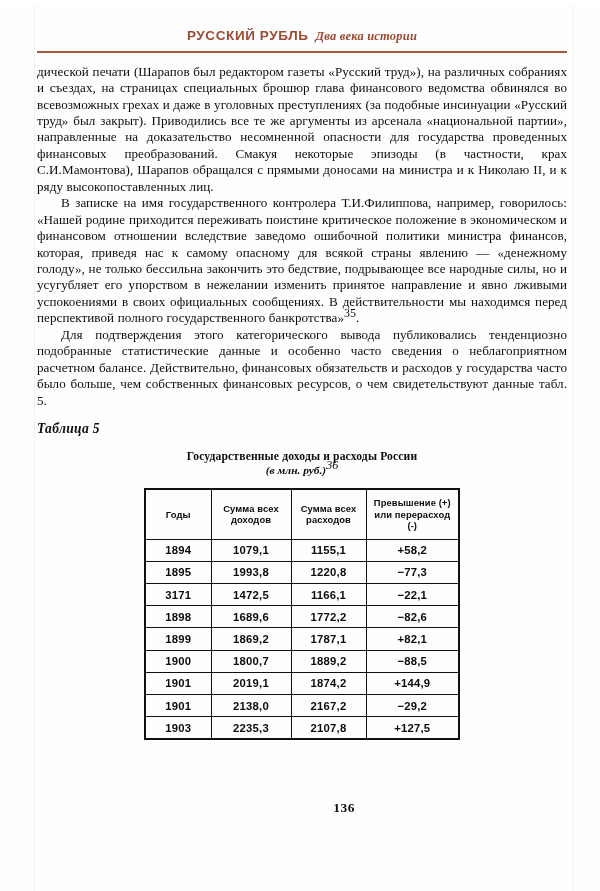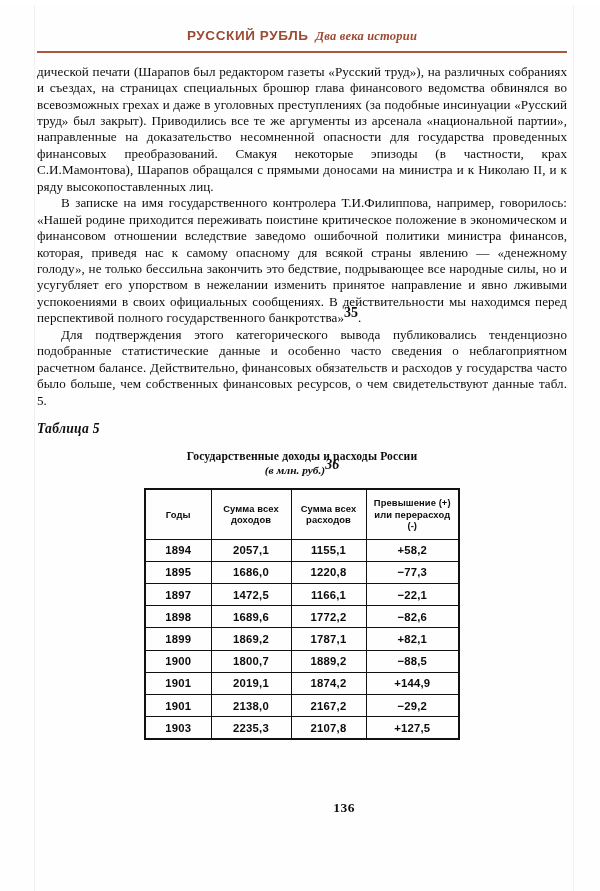--- a/index.html
+++ b/index.html
@@ -82,24 +82,24 @@
     text-justify: inter-word;
     margin: 0;
     letter-spacing: 0.05px;
     word-spacing: 0.2px;
     -webkit-hyphens: none;
     hyphens: none;
   }
   .para + .para { margin-top: 0; }
   .indent { text-indent: 24px; }
   sup.fn {
-    font-size: 14px;
+    font-size: 12px;
     vertical-align: super;
     line-height: 0;
-    font-weight: bold;
+    font-weight: normal;
     margin-top: 28px;
   }
 
   
   #table-label {
     margin-top: 12px;
     text-align: left;
     padding-right: 66px;
     font-style: italic;
     font-weight: bold;
@@ -215,32 +215,32 @@
           <tr>
             <th>Годы</th>
             <th>Сумма всех доходов</th>
             <th>Сумма всех расходов</th>
             <th>Превышение (+) или перерасход (-)</th>
           </tr>
         </thead>
         <tbody id="table-body">
             <tr>
               <td>1894</td>
-              <td>2057,1</td>
+              <td>1079,1</td>
               <td>1155,1</td>
               <td>+58,2</td>
             </tr>
             <tr>
               <td>1895</td>
-              <td>1686,0</td>
+              <td>1993,8</td>
               <td>1220,8</td>
               <td>−77,3</td>
             </tr>
             <tr>
-              <td>1897</td>
+              <td>3171</td>
               <td>1472,5</td>
               <td>1166,1</td>
               <td>−22,1</td>
             </tr>
             <tr>
               <td>1898</td>
               <td>1689,6</td>
               <td>1772,2</td>
               <td>−82,6</td>
             </tr>

